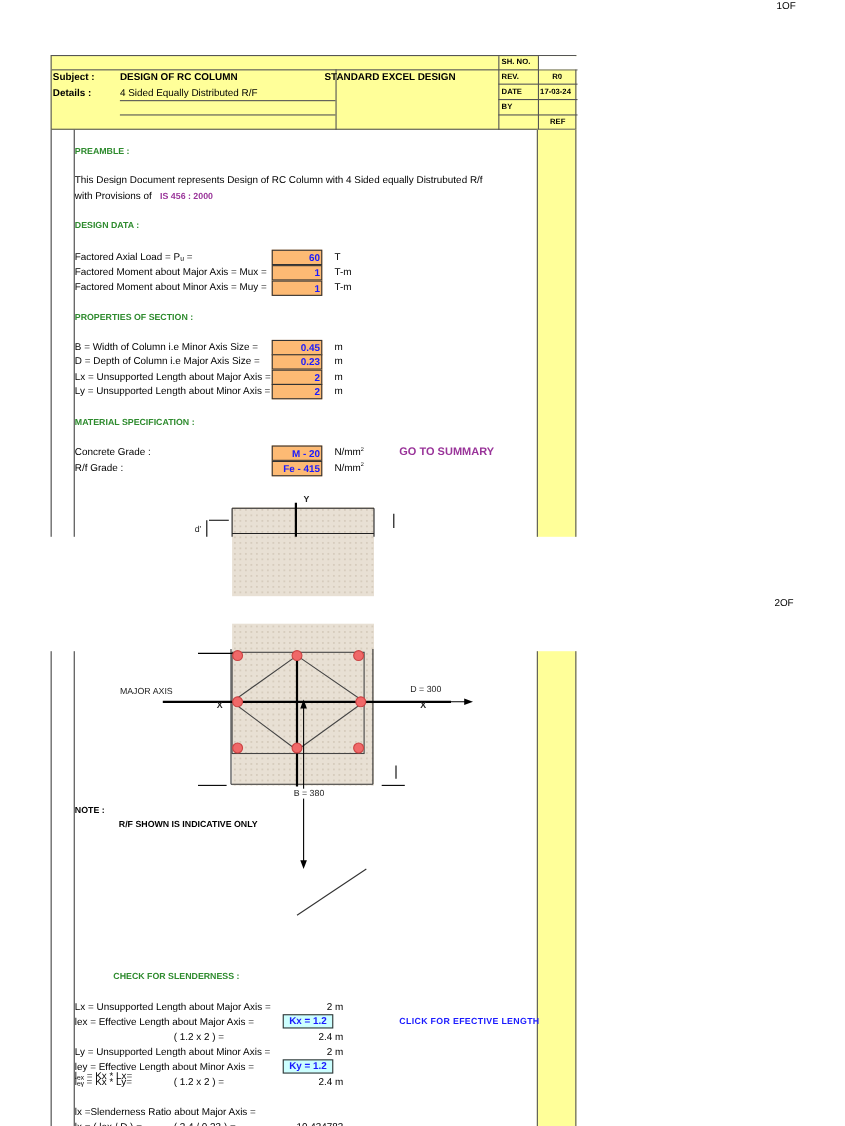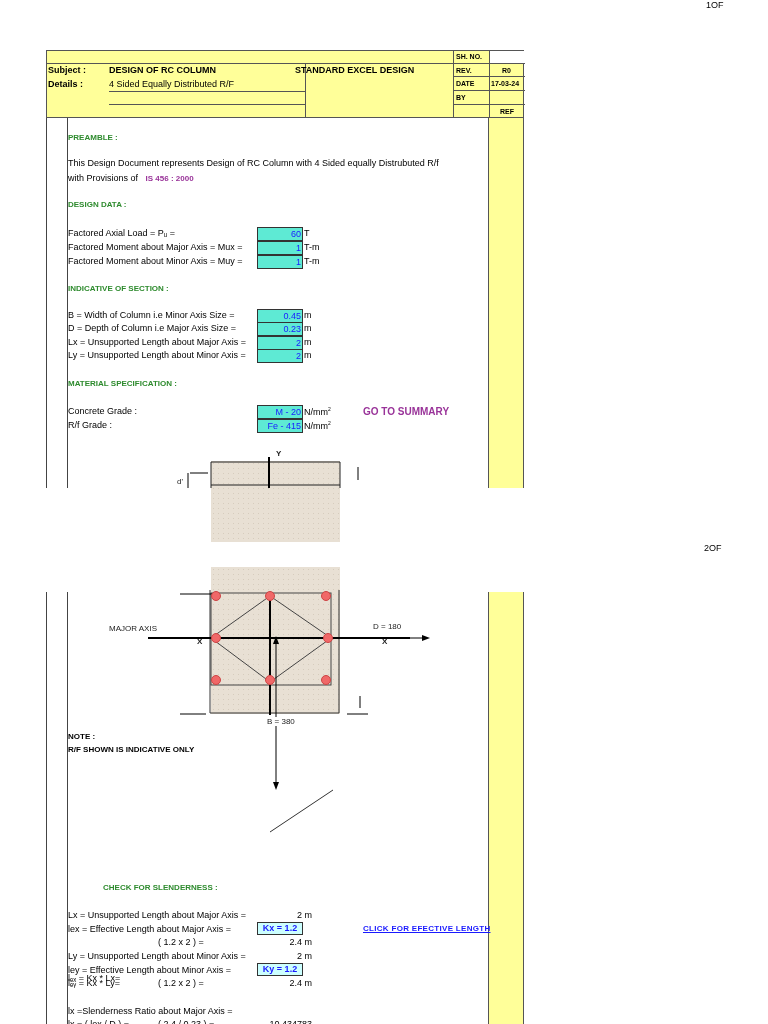--- a/index.html
+++ b/index.html
@@ -15,25 +15,25 @@
   .hdr .small { font-size: 7px; font-weight: bold; }
   .hline { position: absolute; height: 1px; background: #555; }
   .vline { position: absolute; width: 1px; background: #555; }
 
   
   .left-rule { position: absolute; width: 1px; background: #444; }
   .yellow-col { position: absolute; left: 488px; width: 36px; background: #ffff99; border-left: 1px solid #555; border-right: 1px solid #555; }
 
   .sec { position: absolute; left: 68px; font-size: 8px; font-weight: bold; color: #2e8b2e; }
   .txt { position: absolute; left: 68px; font-size: 9px; color: #000; white-space: nowrap; }
-  .inbox { position: absolute; left: 257px; width: 46px; height: 14px; background: #5eead4; border: 1px solid #333; font-size: 9px; font-weight: normal; color: #1a1aff; text-align: right; padding-right: 1px; line-height: 12px; }
+  .inbox { position: absolute; left: 247px; width: 46px; height: 14px; background: #fdba74; border: 1px solid #333; font-size: 9px; font-weight: bold; color: #1a1aff; text-align: right; padding-right: 1px; line-height: 12px; }
   .unit { position: absolute; left: 304px; font-size: 9px; }
   .unit sup { font-size: 5px; }
   .link-purple { position: absolute; font-size: 10px; font-weight: bold; color: #993399; }
-  .link-blue { position: absolute; font-size: 8px; font-weight: bold; color: #1a1aff; letter-spacing: 0.3px; text-decoration: underline; }
+  .link-blue { position: absolute; font-size: 8px; font-weight: bold; color: #1a1aff; letter-spacing: 0.3px; }
   .is-ref { color: #993399; font-weight: bold; font-size: 8px; }
 
   .concrete { position: absolute; background: #e8e0d4; background-image: radial-gradient(#d6ccbd 0.6px, transparent 0.8px); background-size: 5px 5px; }
   .diag-label { position: absolute; font-size: 8px; color: #222; }
   .bar { position: absolute; width: 10px; height: 10px; border-radius: 50%; background: #f06868; border: 1px solid #c44; }
   .kbox { position: absolute; left: 257px; width: 46px; height: 13px; background: #ccffff; border: 1px solid #333; font-size: 9px; font-weight: bold; color: #1a1aff; text-align: center; line-height: 11px; }
   .val { position: absolute; font-size: 9px; text-align: right; white-space: nowrap; }
 </style>
 </head>
 <body>
@@ -86,21 +86,21 @@
 <div class="txt" style="top:228px;">Factored Axial Load = Pᵤ =</div>
 <div class="inbox" style="top:227px;">60</div>
 <div class="unit" style="top:228px;">T</div>
 <div class="txt" style="top:242px;">Factored Moment about Major Axis = Mux =</div>
 <div class="inbox" style="top:241px;">1</div>
 <div class="unit" style="top:242px;">T-m</div>
 <div class="txt" style="top:256px;">Factored Moment about  Minor Axis = Muy =</div>
 <div class="inbox" style="top:255px;">1</div>
 <div class="unit" style="top:256px;">T-m</div>
 
-<div class="sec" style="top:284px;">INDICATIVE OF SECTION :</div>
+<div class="sec" style="top:284px;">PROPERTIES OF SECTION :</div>
 <div class="txt" style="top:310px;">B = Width of Column i.e Minor Axis Size =</div>
 <div class="inbox" style="top:309px;">0.45</div>
 <div class="unit" style="top:310px;">m</div>
 <div class="txt" style="top:323px;">D = Depth of Column i.e Major Axis Size =</div>
 <div class="inbox" style="top:322px;">0.23</div>
 <div class="unit" style="top:323px;">m</div>
 <div class="txt" style="top:337px;">Lx = Unsupported Length about Major Axis =</div>
 <div class="inbox" style="top:336px;">2</div>
 <div class="unit" style="top:337px;">m</div>
 <div class="txt" style="top:350px;">Ly = Unsupported Length about Minor Axis =</div>
@@ -164,25 +164,25 @@
 <div class="bar" style="left:321px; top:591px;"></div>
 <div class="bar" style="left:211px; top:633px;"></div>
 <div class="bar" style="left:323px; top:633px;"></div>
 <div class="bar" style="left:211px; top:675px;"></div>
 <div class="bar" style="left:265px; top:675px;"></div>
 <div class="bar" style="left:321px; top:675px;"></div>
 
 <div class="diag-label" style="left:109px; top:624px;">MAJOR AXIS</div>
 <div class="diag-label" style="left:197px; top:637px; font-weight:bold;">X</div>
 <div class="diag-label" style="left:382px; top:637px; font-weight:bold;">X</div>
-<div class="diag-label" style="left:373px; top:622px;">D = 180</div>
+<div class="diag-label" style="left:373px; top:622px;">D = 300</div>
 <div class="diag-label" style="left:267px; top:717px; background:#fff;">B = 380</div>
 
 <div class="txt" style="top:732px; font-size:8px; font-weight:bold;">NOTE :</div>
-<div class="txt" style="top:745px; font-size:8px; font-weight:bold;">R/F SHOWN IS INDICATIVE ONLY</div>
+<div class="txt" style="top:745px; font-size:8px; font-weight:bold;margin-left:40px;">R/F SHOWN IS INDICATIVE ONLY</div>
 
 <div class="sec" style="top:883px;margin-left:35px;">CHECK FOR SLENDERNESS :</div>
 <div class="txt" style="top:910px;">Lx = Unsupported Length about Major Axis =</div>
 <div class="val" style="left:270px; width:42px; top:910px;">2 m</div>
 
 <div class="txt" style="top:924px;">lex = Effective Length about Major Axis =</div>
 <div class="kbox" style="top:922px;">Kx = 1.2</div>
 <div class="link-blue" style="left:363px; top:924px;">CLICK FOR EFECTIVE LENGTH</div>
 
 <div class="txt" style="top:937px;margin-top:36px;">lₑₓ = Kx * Lx=</div>

